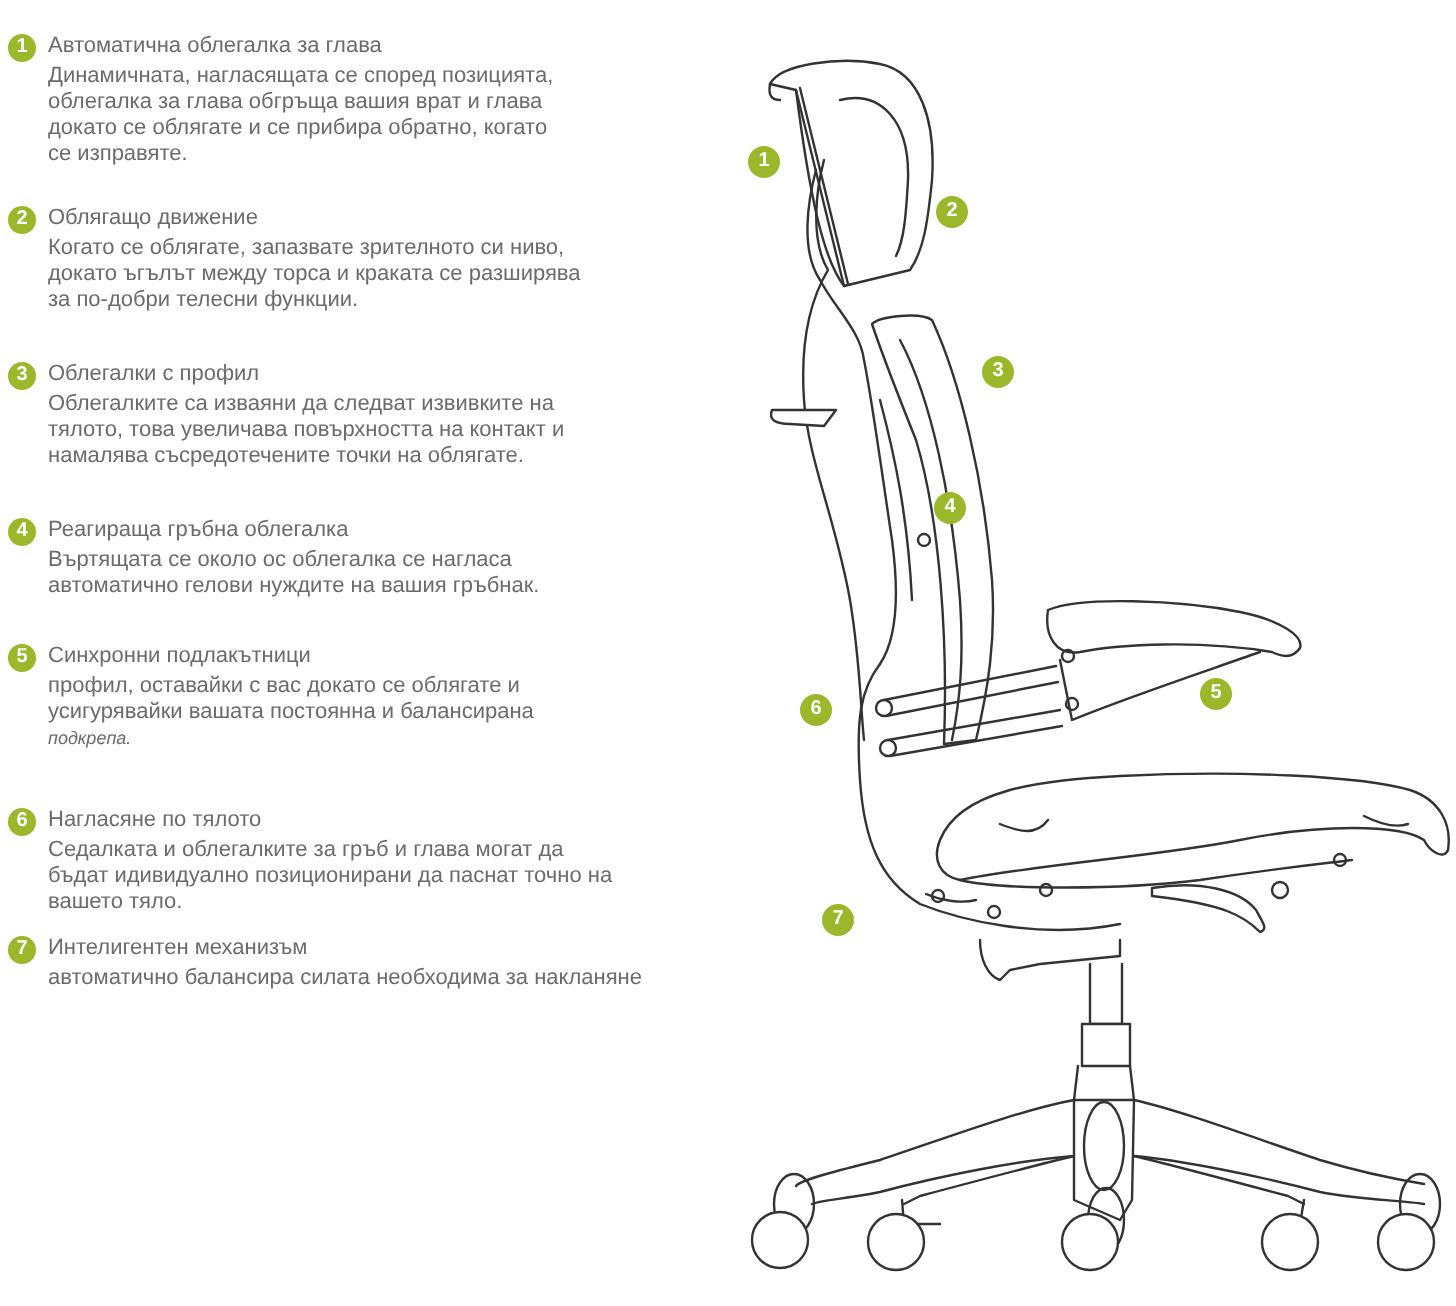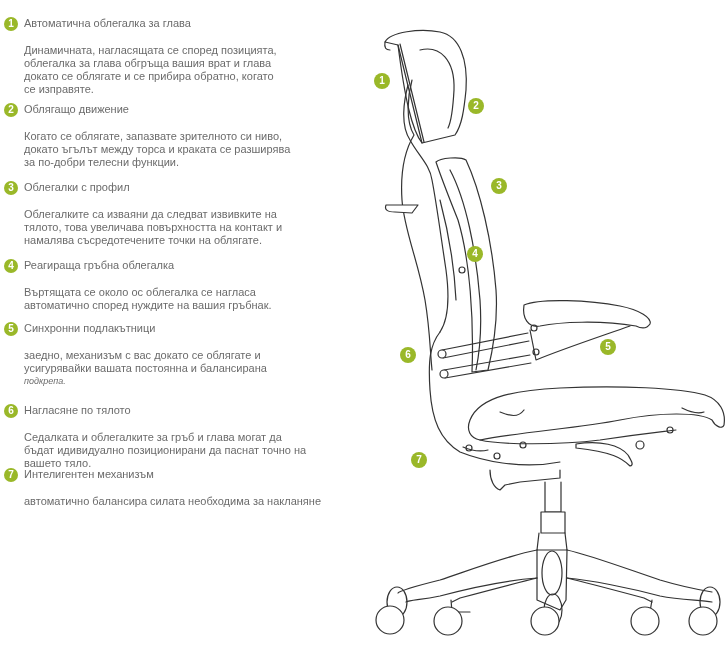--- a/index.html
+++ b/index.html
@@ -2,21 +2,21 @@
 <html><head>
   <meta charset="utf-8">
   <style>
     html, body { margin: 0; padding: 0; background: #ffffff; }
     body { width: 728px; height: 653px; position: relative; overflow: hidden;
            font-family: "Liberation Sans", "DejaVu Sans", sans-serif; }
     .feature { position: absolute; left: 4px; width: 370px; }
     .feature .badge { position: absolute; left: 0; top: 0; width: 14px; height: 14px; border-radius: 50%;
       background: #9ab829; color: #fff; font-size: 10px; font-weight: bold; line-height: 14px; text-align: center; }
     .feature .title { position: absolute; left: 20px; top: 0; font-size: 11px; color: #6b6b6b; line-height: 13px; white-space: nowrap; }
-    .feature .desc { position: absolute; left: 20px; top: 27px; width: 350px; font-size: 11px; color: #6b6b6b; line-height: 13px; }
+    .feature .desc { position: absolute; left: 20px; top: 15px; width: 350px; font-size: 11px; color: #6b6b6b; line-height: 13px; }
     .feature .desc span { display: block; white-space: nowrap; }
     .feature .desc span.small { font-size: 9px; font-style: italic; }
     svg.chair { position: absolute; left: 0; top: 0; }
     .callout { position: absolute; width: 16px; height: 16px; border-radius: 50%; background: #9ab829;
       color: #fff; font-size: 10px; font-weight: bold; line-height: 16px; text-align: center; }
   </style>
 </head>
 <body>
 
 <div class="feature" style="top:17px;">
@@ -48,29 +48,29 @@
     <span>тялото, това увеличава повърхността на контакт и</span>
     <span>намалява съсредотечените точки на облягате.</span>
   </div>
 </div>
 
 <div class="feature" style="top:259px;">
   <div class="badge">4</div>
   <div class="title">Реагираща гръбна облегалка</div>
   <div class="desc">
     <span>Въртящата се около ос облегалка се нагласа</span>
-    <span>автоматично според нуждите на вашия гръбнак.</span>
+    <span>автоматично гелови нуждите на вашия гръбнак.</span>
   </div>
 </div>
 
 <div class="feature" style="top:322px;">
   <div class="badge">5</div>
   <div class="title">Синхронни подлакътници</div>
   <div class="desc">
-    <span>заедно, механизъм с вас докато се облягате и</span>
+    <span>профил, оставайки с вас докато се облягате и</span>
     <span>усигурявайки вашата постоянна и балансирана</span>
     <span class="small">подкрепа.</span>
   </div>
 </div>
 
 <div class="feature" style="top:404px;">
   <div class="badge">6</div>
   <div class="title">Нагласяне по тялото</div>
   <div class="desc">
     <span>Седалката и облегалките за гръб и глава могат да</span>

